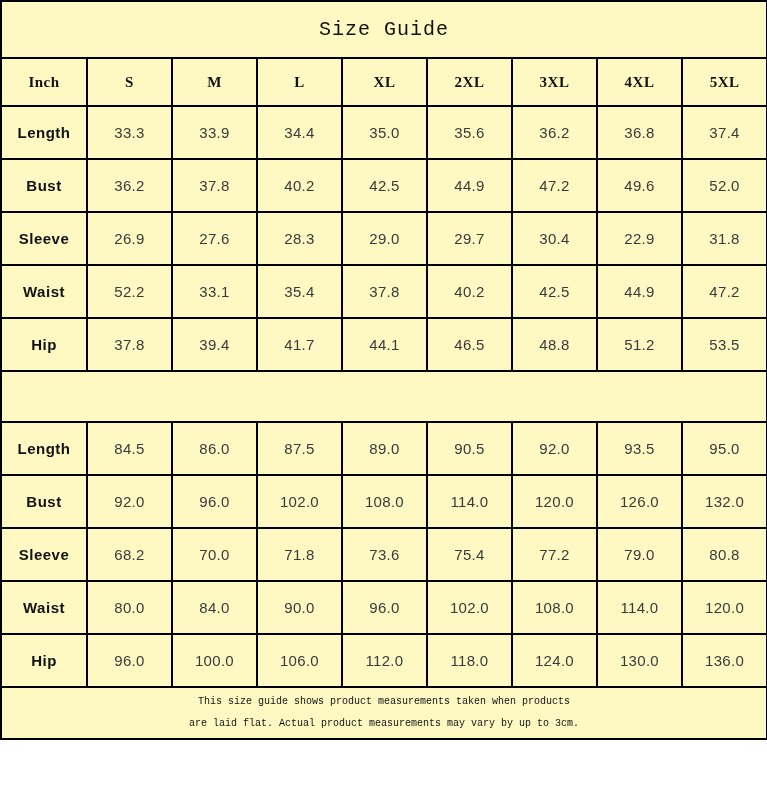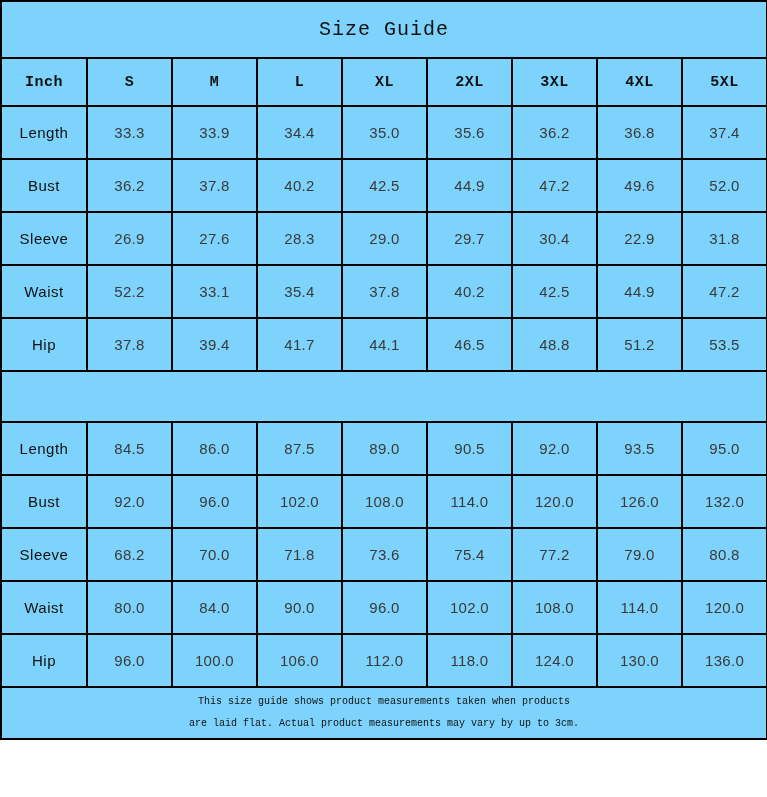--- a/index.html
+++ b/index.html
@@ -10,59 +10,59 @@
   .page {
     width: 767px;
     height: 797px;
     background: #ffffff;
     box-sizing: border-box;
   }
   table.size-guide {
     width: 767px;
     border-collapse: collapse;
     table-layout: fixed;
-    background: #7dd3fc;
+    background: #fef9c3;
   }
   table.size-guide td {
     border: 2px solid #000000;
     text-align: center;
     vertical-align: middle;
     padding: 0;
     overflow: hidden;
     white-space: nowrap;
   }
   
   tr.title-row td {
     height: 55px;
     font-family: "Liberation Mono", "DejaVu Sans Mono", monospace;
     font-size: 20px;
     font-weight: normal;
     color: #111111;
     letter-spacing: 1px;
   }
   
   tr.header-row td {
-    font-family: Liberation Mono, monospace;
+    font-family: Liberation Serif, serif;
     font-weight: bold;
     font-size: 15px;
     color: #111111;
     letter-spacing: 0.5px;
   }
   tr.header-row.inch td { height: 46px; }
   tr.header-row.cm td { height: 53px; }
   
   tr.data-row td {
     height: 51px;
     font-family: "Liberation Sans", "DejaVu Sans", sans-serif;
     font-size: 15px;
     color: #3a3a3a;
     letter-spacing: 0.3px;
   }
   tr.data-row td.label-cell {
-    font-weight: normal;
+    font-weight: bold;
     color: #111111;
     letter-spacing: 0.5px;
     border-radius: 18px;
   }
   
   tr.gap-row td {
     height: 49px;
     border-left: 2px solid #000000;
     border-right: 2px solid #000000;
   }

